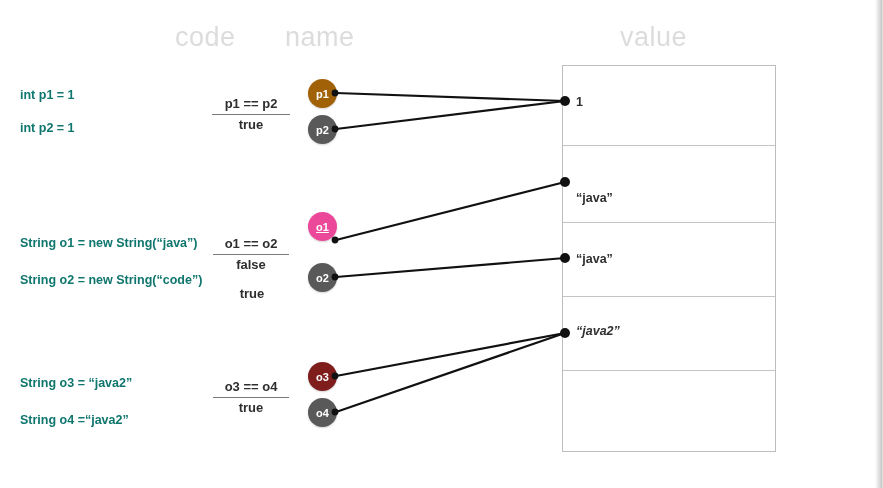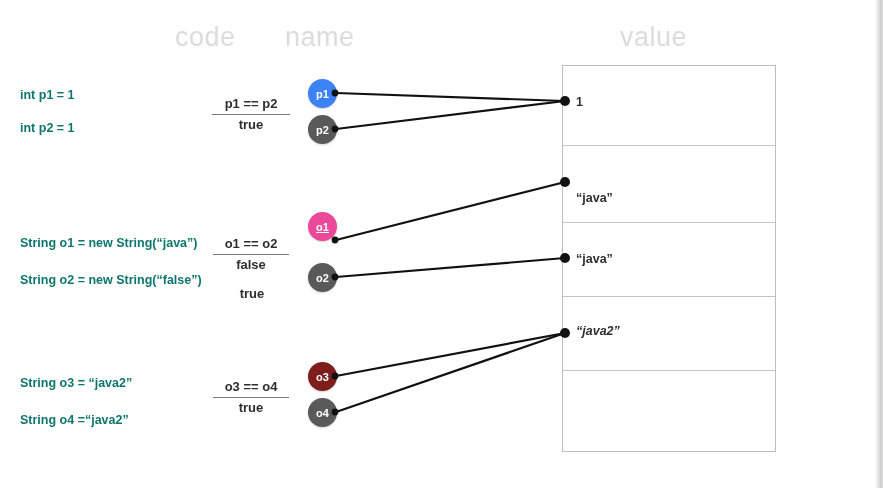--- a/index.html
+++ b/index.html
@@ -133,21 +133,21 @@
 <div id="stage">
 
   <div class="col-header" id="header-code">code</div>
   <div class="col-header" id="header-value">value</div>
   <div class="col-header" id="header-name">name</div>
 
   <div id="code-column">
       <div class="code-line" style="top: 89px;">int p1 = 1</div>
       <div class="code-line" style="top: 122px;">int p2 = 1</div>
       <div class="code-line" style="top: 237px;">String o1 = new String(“java”)</div>
-      <div class="code-line" style="top: 274px;">String o2 = new String(“false”)</div>
+      <div class="code-line" style="top: 274px;">String o2 = new String(“code”)</div>
       <div class="code-line" style="top: 377px;">String o3 = “java2”</div>
       <div class="code-line" style="top: 414px;">String o4 =“java2”</div>
     </div>
 
   <div id="expression-layer">
       <div class="expr" style="left: 212px; top: 96px; width: 78px;">
         <span class="expr-top">p1 == p2</span>
         <span class="expr-bottom">true</span>
       </div>
       <div class="expr" style="left: 213px; top: 236px; width: 76px;">
@@ -173,21 +173,21 @@
       <div class="value-row" style="top: 157px; height: 74px;">
         <div class="value-text" style="left: 13px; top: 30px;">“java”</div>
       </div>
       <div class="value-row" style="top: 231px; height: 74px; font-style: italic;">
         <div class="value-text" style="left: 13px; top: 28px;">“java2”</div>
       </div>
       <div class="value-row last" style="top: 305px; height: 80px;"></div>
     </div>
 
   <div id="node-layer">
-      <div class="node" style="left: 308px; top: 79px; background: #3b82f6; color: rgb(255, 255, 255);">p1</div>
+      <div class="node" style="left: 308px; top: 79px; background: #a16207; color: rgb(255, 255, 255);">p1</div>
       <div class="node" style="left: 308px; top: 115px; background: rgb(89, 89, 89); color: rgb(255, 255, 255);">p2</div>
       <div class="node" style="left: 308px; top: 212px; background: #ec4899; color: rgb(255, 255, 255); text-decoration: underline;">o1</div>
       <div class="node" style="left: 308px; top: 263px; background: rgb(89, 89, 89); color: rgb(255, 255, 255);">o2</div>
       <div class="node" style="left: 308px; top: 362px; background: #7f1d1d; color: rgb(255, 255, 255);">o3</div>
       <div class="node" style="left: 308px; top: 398px; background: rgb(89, 89, 89); color: rgb(255, 255, 255);">o4</div>
     </div>
 
   <svg id="connectors" viewBox="0 0 883 488" xmlns="http://www.w3.org/2000/svg">
       <line x1="336" y1="93" x2="565" y2="101" stroke="#111111" stroke-width="2.2" stroke-linecap="round"></line>
       <circle cx="335" cy="93" r="3.4" fill="#111111"></circle>

